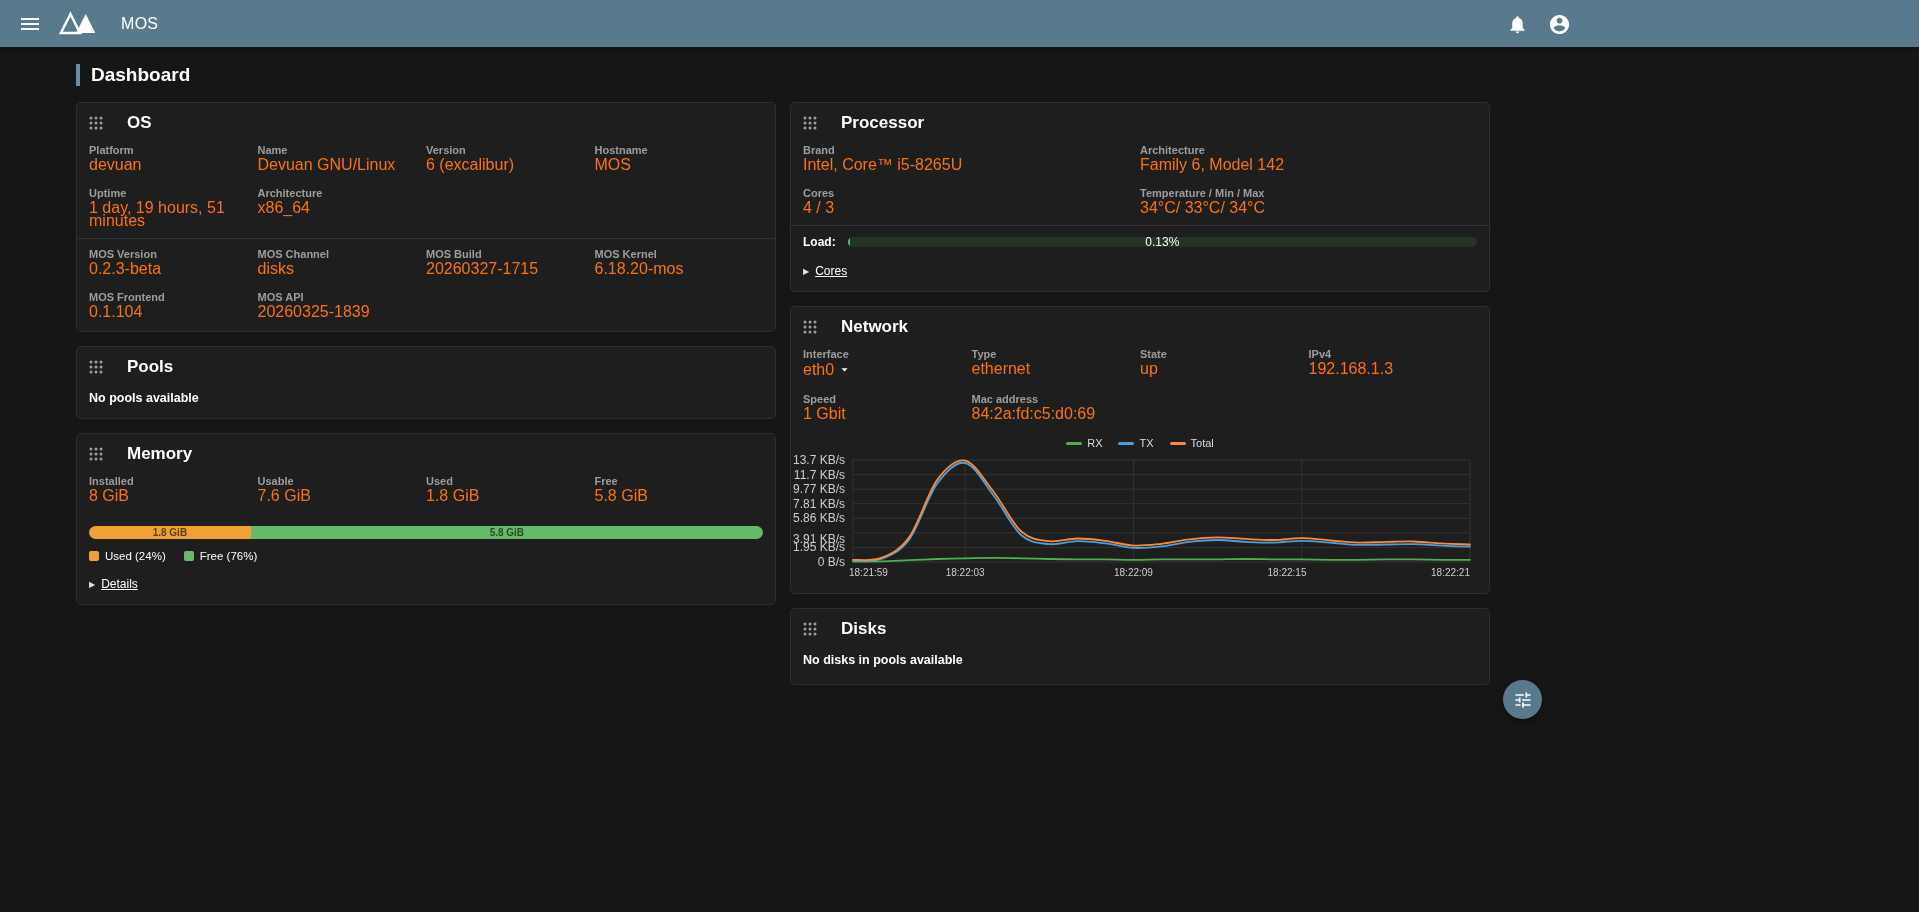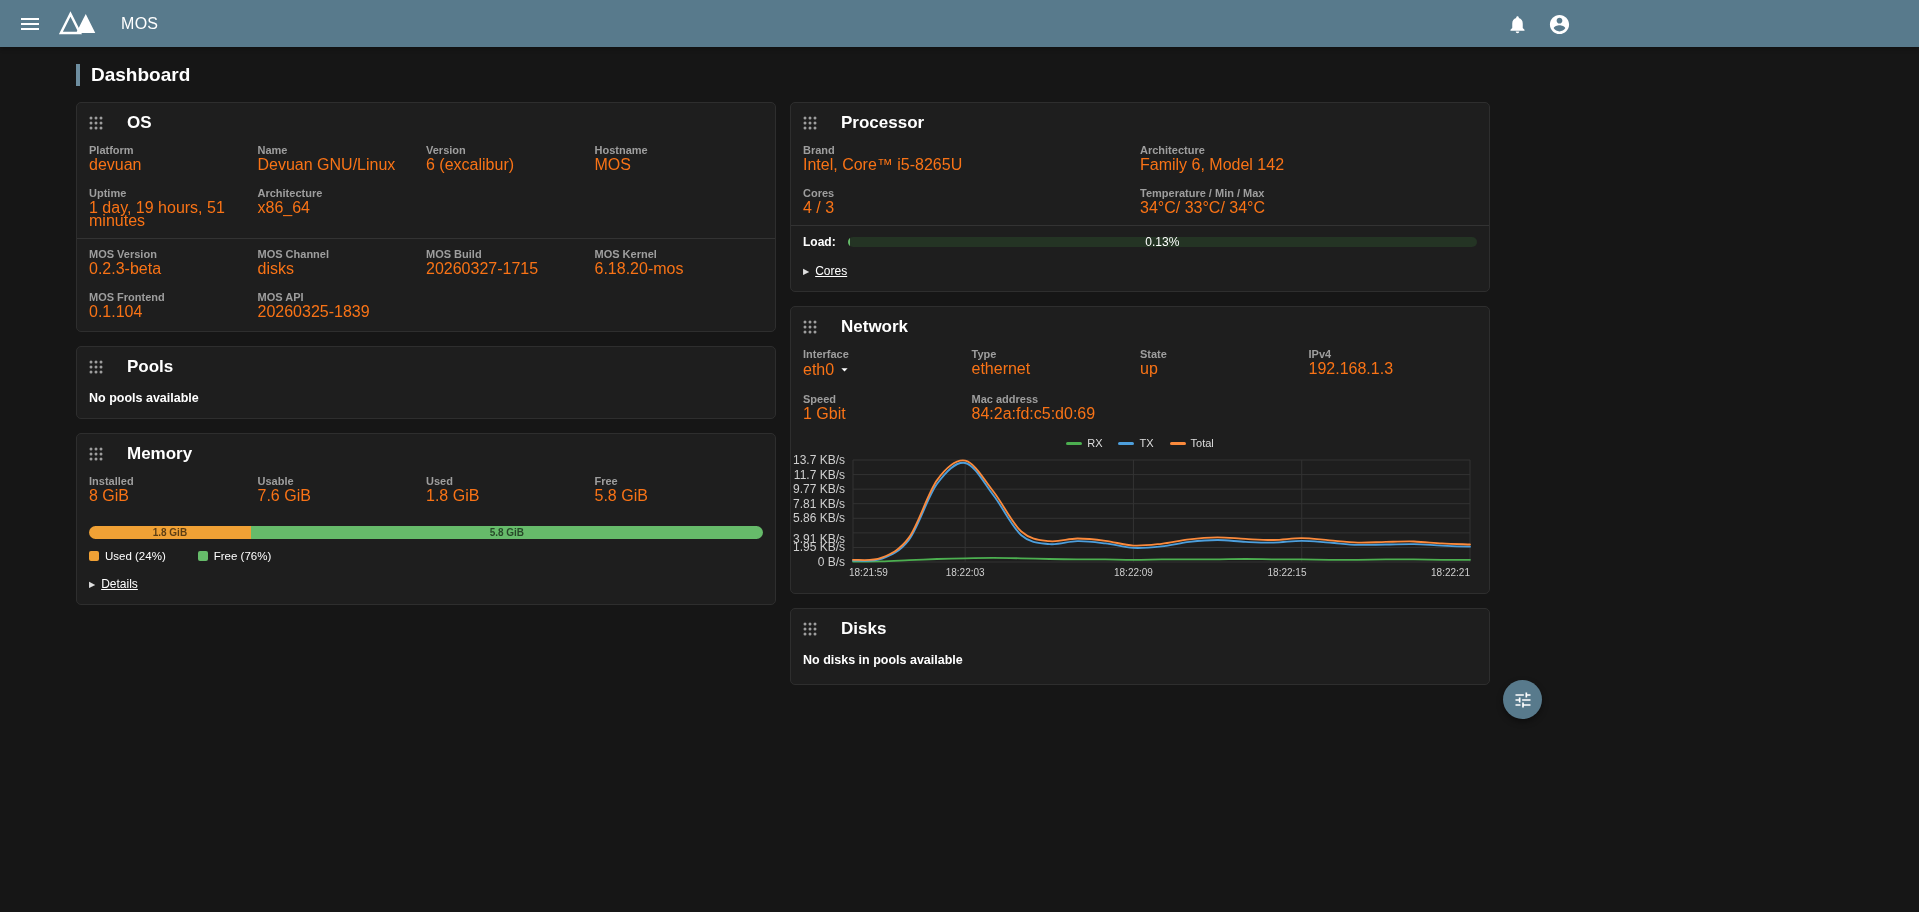--- a/index.html
+++ b/index.html
@@ -55,21 +55,21 @@
   .f-label { font-size: 11px; line-height: 12px; font-weight: bold; color: #9E9E9E; margin-bottom: 2px; }
   .f-value { font-size: 16px; line-height: 13px; color: #f97316; }
   .divider { border: none; border-top: 1px solid #333; margin: 11px -12px 9px; }
   .empty-text { margin-top: 13px; font-size: 12.5px; font-weight: bold; }
 
   .iface { display: flex; align-items: center; gap: 3px; cursor: pointer; }
 
   
   .mem-bar { display: flex; height: 13px; border-radius: 7px; overflow: hidden; margin-top: 24px; }
   .mem-seg { display: flex; align-items: center; justify-content: center; font-size: 10px; font-weight: bold; color: rgba(0,0,0,.62); }
-  .mem-legend { display: flex; gap: 32px; margin-top: 11px; align-items: center; }
+  .mem-legend { display: flex; gap: 18px; margin-top: 11px; align-items: center; }
   .legend-item { display: flex; align-items: center; gap: 6px; font-size: 11.5px; }
   .legend-sq { width: 10px; height: 10px; border-radius: 2px; }
   .toggle { display: flex; align-items: center; gap: 6px; margin-top: 15px; cursor: pointer; }
   .toggle .tri { font-size: 8px; color: #E0E0E0; }
   .toggle-label { font-size: 12px; text-decoration: underline; }
 
   
   .load-row { display: flex; align-items: center; gap: 12px; margin-top: 2px; }
   .load-label { font-size: 12px; font-weight: bold; }
   .load-bar { position: relative; flex: 1; height: 10px; border-radius: 5px; background: #243424; overflow: hidden; }

